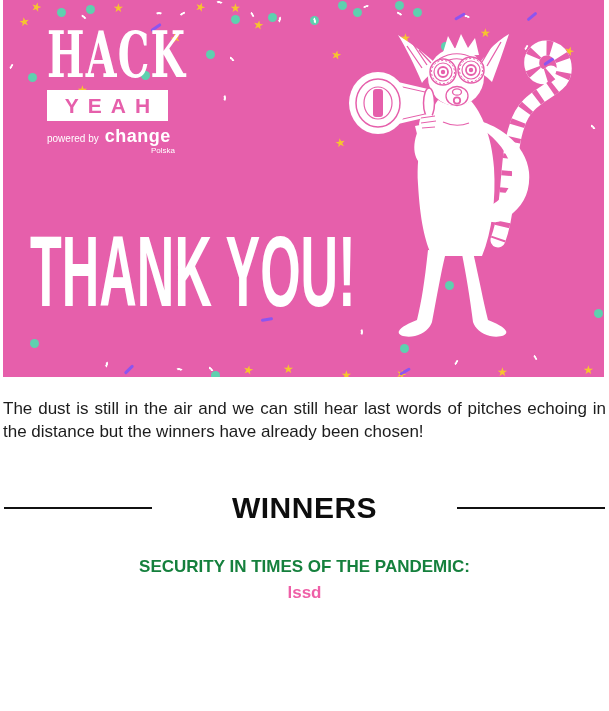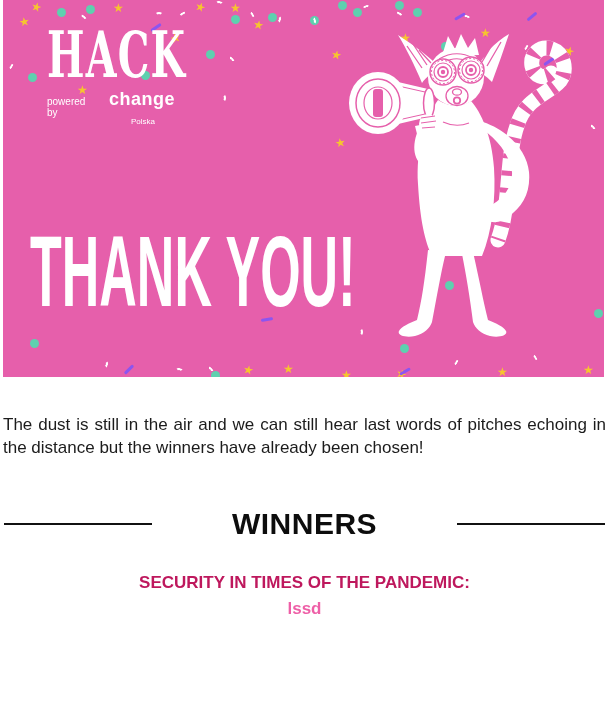--- a/index.html
+++ b/index.html
@@ -31,52 +31,52 @@
   .yeah-box {
     width:121px; height:31px; background:#ffffff; margin-top:6px;
     display:flex; align-items:center; justify-content:center;
   }
   .yeah {
     color:#e65fab; font-weight:bold; font-size:21px;
     letter-spacing:9px; margin-right:-9px;
   }
   .powered {
     position:relative; margin-top:5px; color:#ffffff;
-    display:flex; align-items:baseline; gap:14px; width:128px;
+    display:flex; align-items:baseline; gap:6px; width:128px;
   }
   .powered-prefix { font-size:10px; }
   .powered-brand { font-size:18px; font-weight:bold; letter-spacing:0.5px; }
-  .powered-sub { position:absolute; right:20px; bottom:-8px; font-size:8px; }
+  .powered-sub { position:absolute; right:0; bottom:-8px; font-size:8px; }
 
   .thankyou {
     position:absolute; left:27px; top:221px;
     font-weight:bold; font-size:100px; line-height:1; color:#ffffff;
     transform:scaleX(0.52); transform-origin:left top; white-space:nowrap;
   }
   .mascot { position:absolute; left:322px; top:26px; }
 
   
   .para {
-    margin:36px 3px 0; font-size:17px; line-height:23px;
+    margin:20px 3px 0; font-size:17px; line-height:23px;
     text-align:justify; color:#1c1c1c;
   }
   .para + .para { margin-top:12px; }
 
   
   .winners-heading {
     margin-top:48px; padding:0 4px;
     display:flex; align-items:center; justify-content:space-between;
   }
   .winners-heading h2 {
     font-size:30px; font-weight:bold; letter-spacing:0.5px; color:#0d0d0d;
   }
   .rule { width:148px; height:2px; background:#111111; }
   .category {
     margin-top:32px; text-align:center;
-    font-size:17px; font-weight:bold; color:#be185d;
+    font-size:17px; font-weight:bold; color:#15803d;
   }
   .winners-label { margin-top:16px; text-align:center; font-size:17px; }
   .team {
     margin-top:6px; text-align:center; font-size:17px;
     font-weight:bold; color:#ee5fa7;
   }
   svg .ln { stroke:#e65fab; fill:none; }
 </style>
 </head>
 <body>
@@ -147,20 +147,23 @@
         <span class="cf cf-streak" style="left: 451px; top: 15px; transform: rotate(-30deg);"></span>
         <span class="cf cf-streak" style="left: 523px; top: 15px; transform: rotate(-40deg);"></span>
         <span class="cf cf-streak" style="left: 540px; top: 60px; transform: rotate(-35deg);"></span>
         <span class="cf cf-streak" style="left: 258px; top: 318px; transform: rotate(-10deg);"></span>
         <span class="cf cf-streak" style="left: 120px; top: 368px; transform: rotate(-45deg);"></span>
         <span class="cf cf-streak" style="left: 396px; top: 370px; transform: rotate(-30deg);"></span>
       </div>
 
     <div class="logo">
       <div class="hack">HACK</div>
+      <div class="yeah-box">
+        <span class="yeah">YEAH</span>
+      </div>
       <div class="powered">
         <span class="powered-prefix">powered by</span>
         <span class="powered-brand">change</span>
         <span class="powered-sub">Polska</span>
       </div>
     </div>
 
     <div class="thankyou">THANK YOU!</div>
 
     <svg class="mascot" width="252" height="350" viewBox="0 0 252 350" aria-hidden="true">

